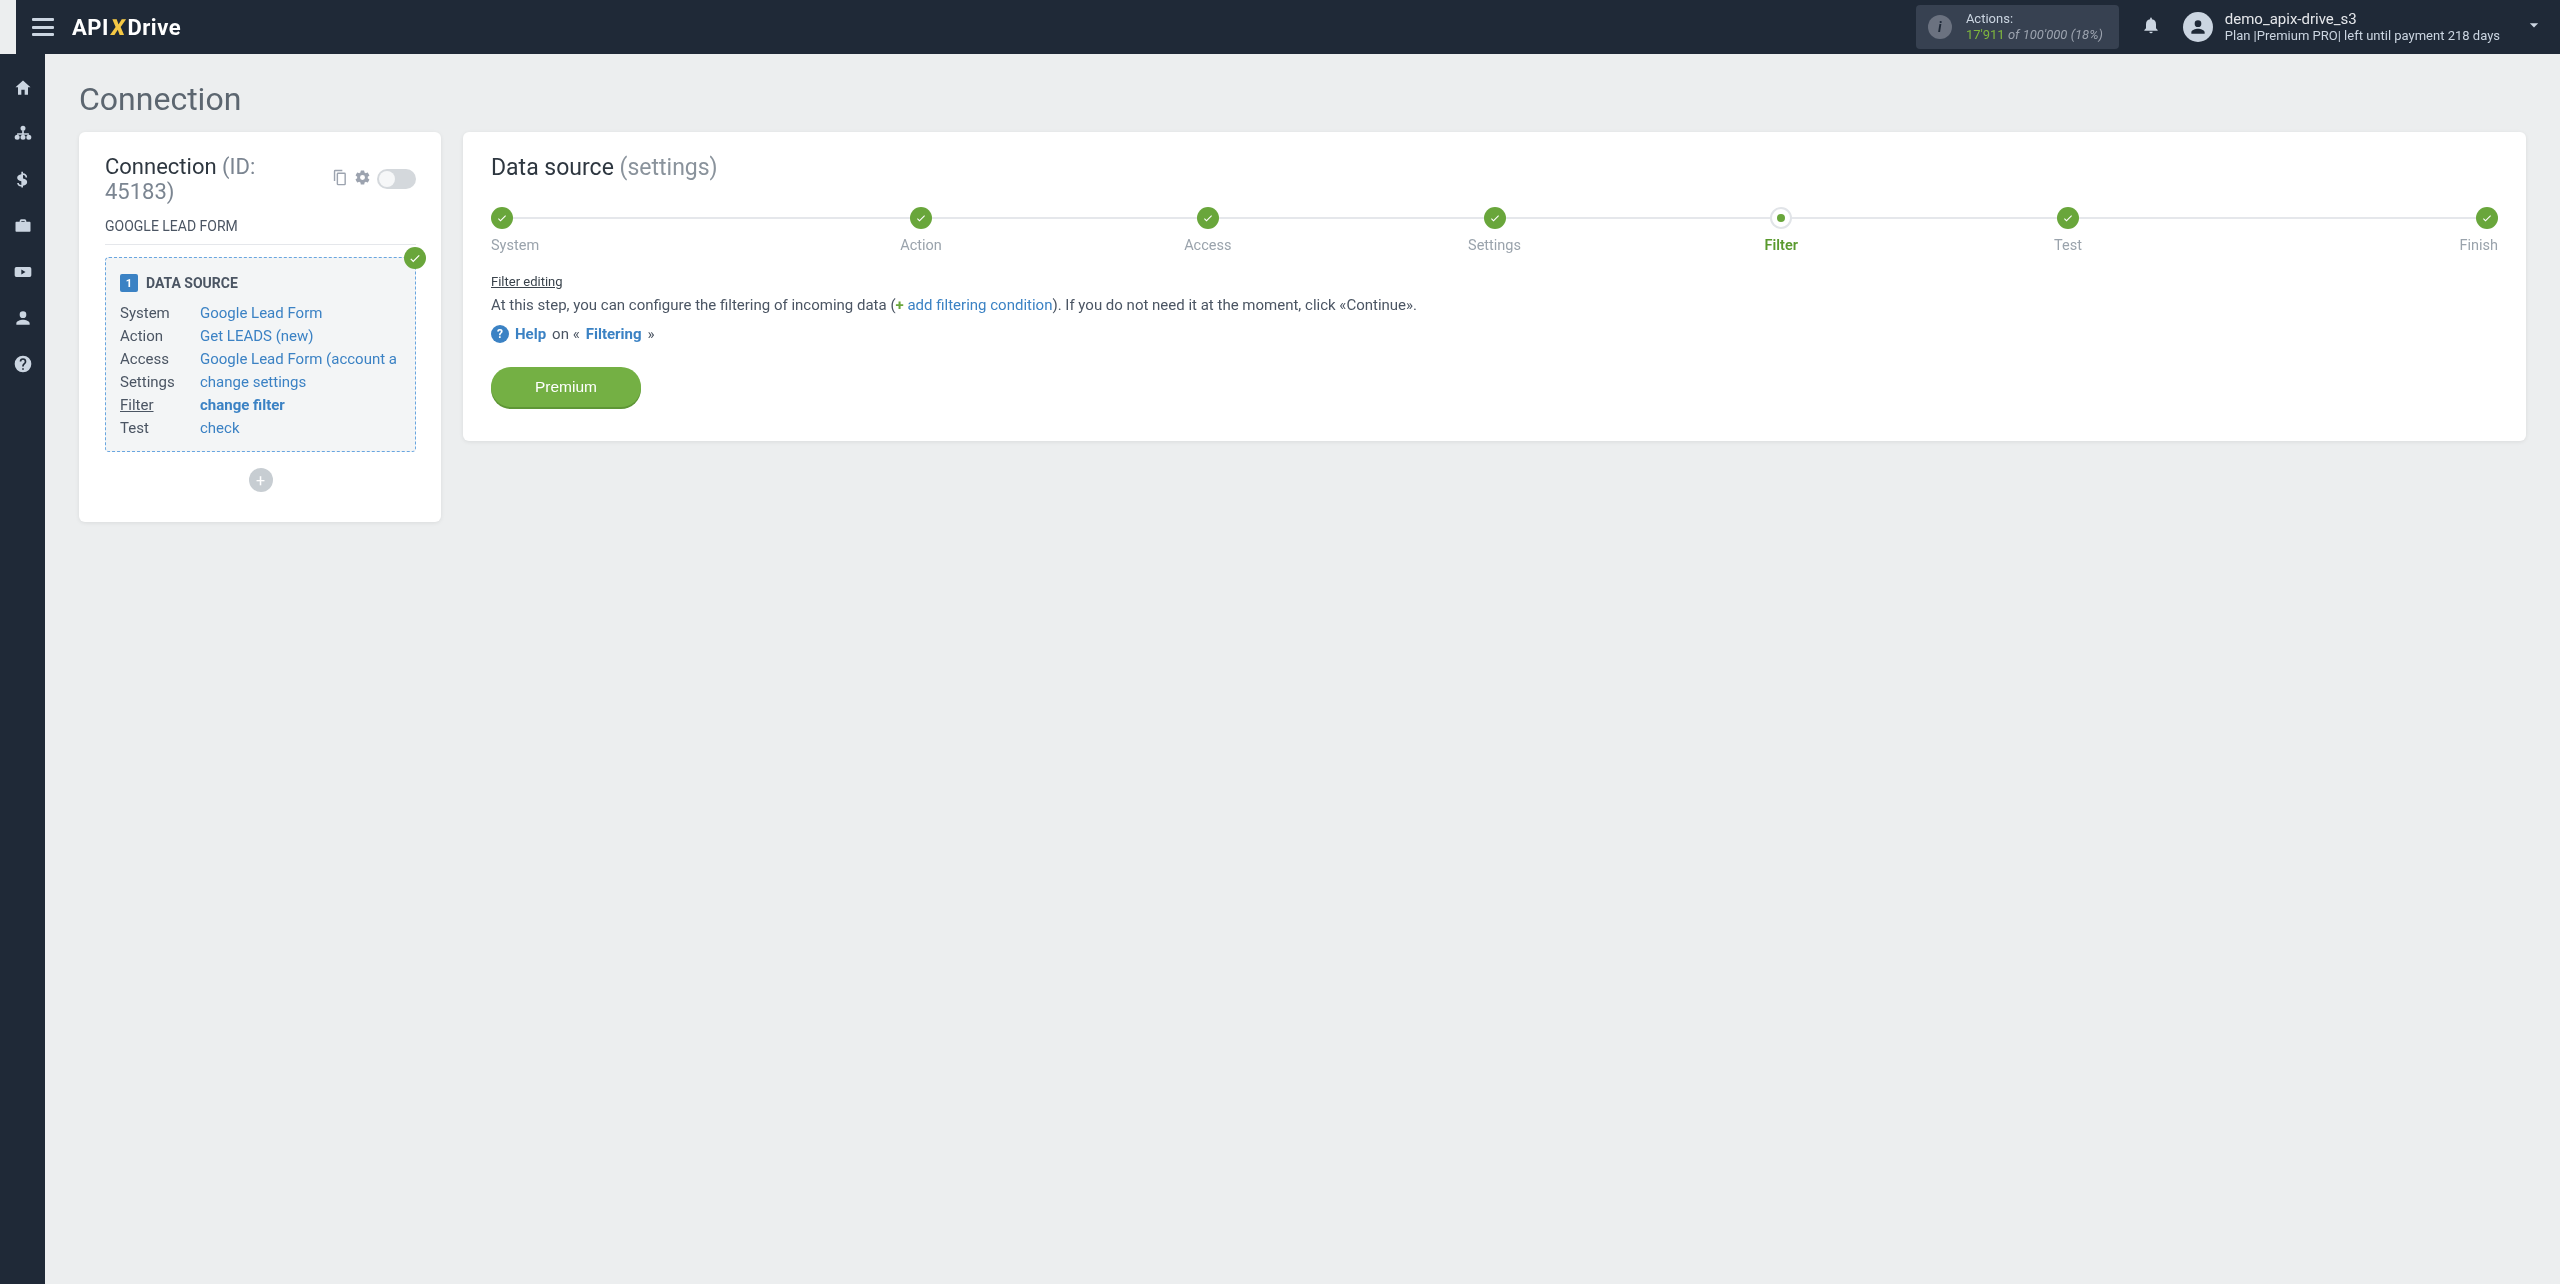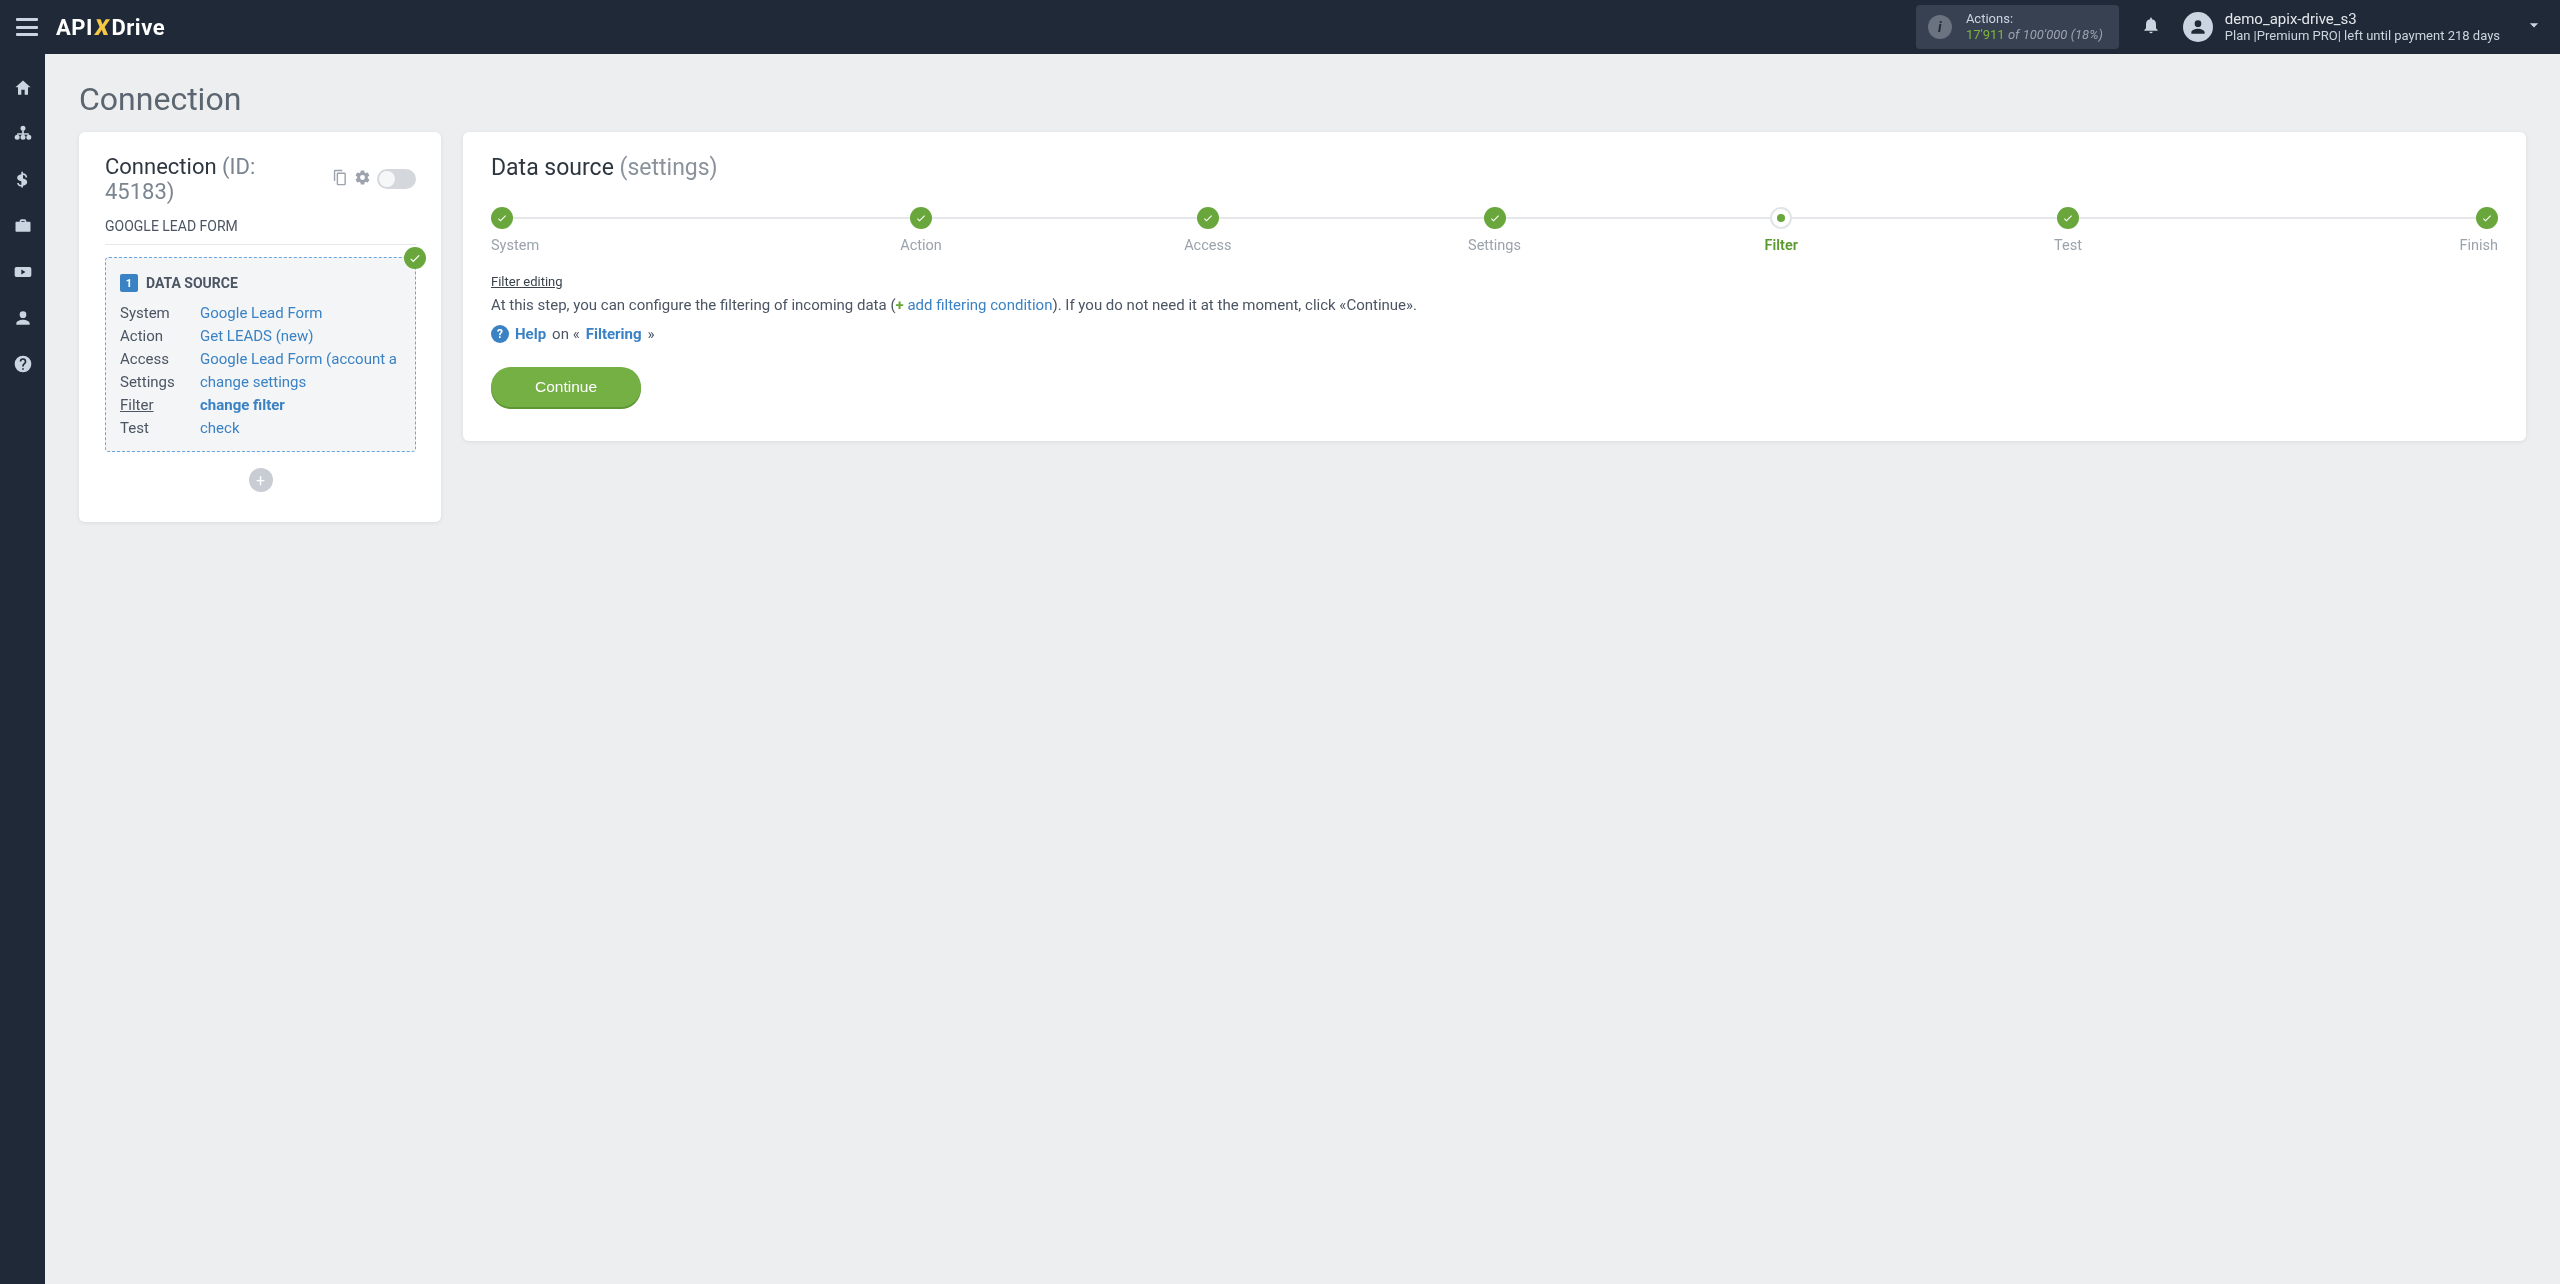--- a/index.html
+++ b/index.html
@@ -5,21 +5,21 @@
   * { box-sizing: border-box; margin: 0; padding: 0; }
   html, body { height: 100%; }
   body {
     font-family: -apple-system, BlinkMacSystemFont, "Segoe UI", Roboto, "Helvetica Neue", Arial, sans-serif;
     background: #eceeef;
     color: #4b5563;
   }
 
   
   .topbar {
-    position: fixed; top:0; left:0; right:0;
+    position: fixed; top:0; left:16px; right:0;
     height: 54px;
     background: #1f2937;
     display: flex; align-items: center;
     padding: 0 16px;
     color: #cbd5e1;
     z-index: 100;
   }
   .hamburger { width:22px; height:18px; display:flex; flex-direction:column; justify-content:space-between; cursor:pointer; margin-right:18px;}
   .hamburger div { height:3px; background:#cbd5e1; border-radius:1px; }
   .logo { font-size: 22px; font-weight: 700; color:#fff; letter-spacing:0.5px; display:flex; align-items:center; user-select:none;}
@@ -368,17 +368,17 @@
         <div class="sect-p">
           <span>At this step, you can configure the filtering of incoming data (</span><a href="#" class="addcond"><span class="pl">+ </span><span>add filtering condition</span></a><span>). If you do not need it at the moment, click «Continue».</span>
         </div>
         <div class="helpline">
           <span class="qmark">?</span>
           <a href="#"><b>Help</b></a>
           <span> on «</span>
             <a href="#"><b>Filtering</b></a>
             <span>»</span>
         </div>
-        <button class="btn-continue">Continue</button>
+        <button class="btn-continue">Premium</button>
       </div>
     </div>
   </div>
 </div>
 
 </body></html>

